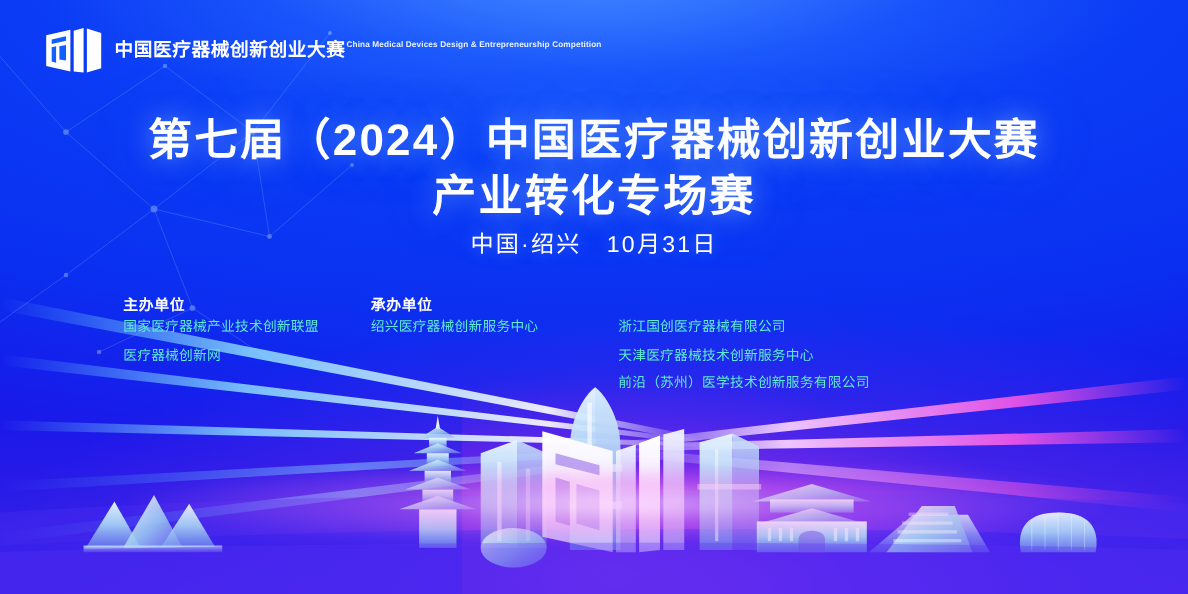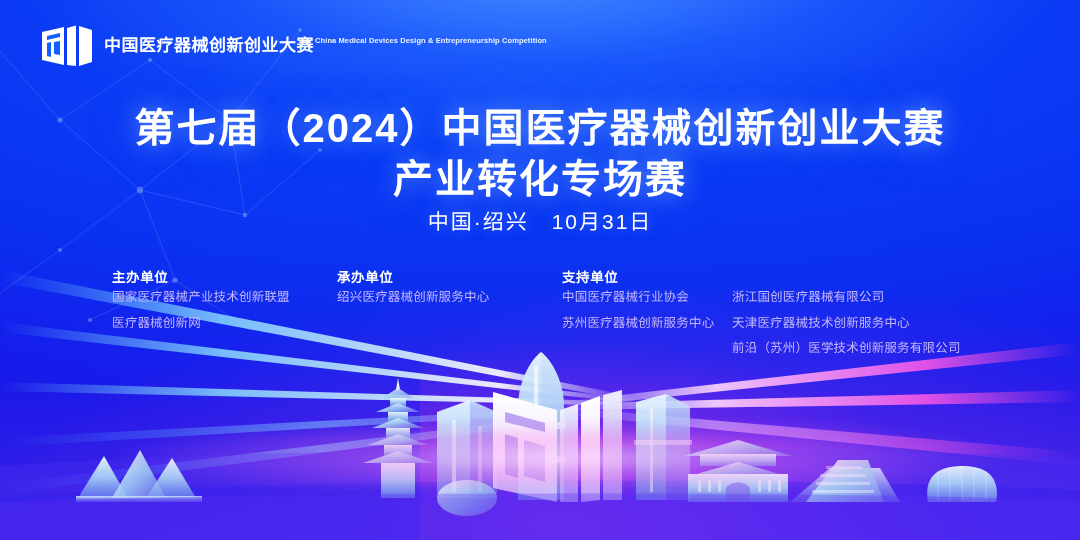--- a/index.html
+++ b/index.html
@@ -86,21 +86,21 @@
   .col-1 { width: 225px; }
   .col-2 { width: 225px; }
   .col-3 { width: 170px; }
   .col-4 { width: 260px; }
   .org-head {
     font-size: 13.5px; font-weight: 700; color: #ffffff;
     letter-spacing: .6px; margin-bottom: 9px; height: 16px;
   }
   .org-head.blank { visibility: hidden; }
   .org-item {
-    font-size: 12.5px; color: #c4b5fd; letter-spacing: .2px;
+    font-size: 12.5px; color: #5eead4; letter-spacing: .2px;
     line-height: 1.0; margin-bottom: 13px; white-space: nowrap;
   }
 
   
   .skyline { position: absolute; left: 0; bottom: 0; width: 1080px; height: 190px; }
   .ground-glow {
     position: absolute; left: 0; bottom: 52px; width: 1080px; height: 60px;
     background: radial-gradient(60% 100% at 52% 50%, rgba(255,215,255,.75) 0%, rgba(255,120,235,.35) 30%, rgba(160,60,255,0) 70%);
     filter: blur(6px);
     pointer-events: none;
@@ -333,25 +333,20 @@
   <div class="orgs">
     <div class="org-col col-1">
       <div class="org-head">主办单位</div>
       <div class="org-item">国家医疗器械产业技术创新联盟</div>
       <div class="org-item">医疗器械创新网</div>
     </div>
     <div class="org-col col-2">
       <div class="org-head">承办单位</div>
       <div class="org-item">绍兴医疗器械创新服务中心</div>
     </div>
-    <div class="org-col col-3">
-      <div class="org-head">支持单位</div>
-      <div class="org-item">中国医疗器械行业协会</div>
-      <div class="org-item">苏州医疗器械创新服务中心</div>
-    </div>
     <div class="org-col col-4">
       <div class="org-head blank"></div>
       <div class="org-item">浙江国创医疗器械有限公司</div>
       <div class="org-item">天津医疗器械技术创新服务中心</div>
       <div class="org-item">前沿（苏州）医学技术创新服务有限公司</div>
     </div>
   </div>
 
 </div>
 

